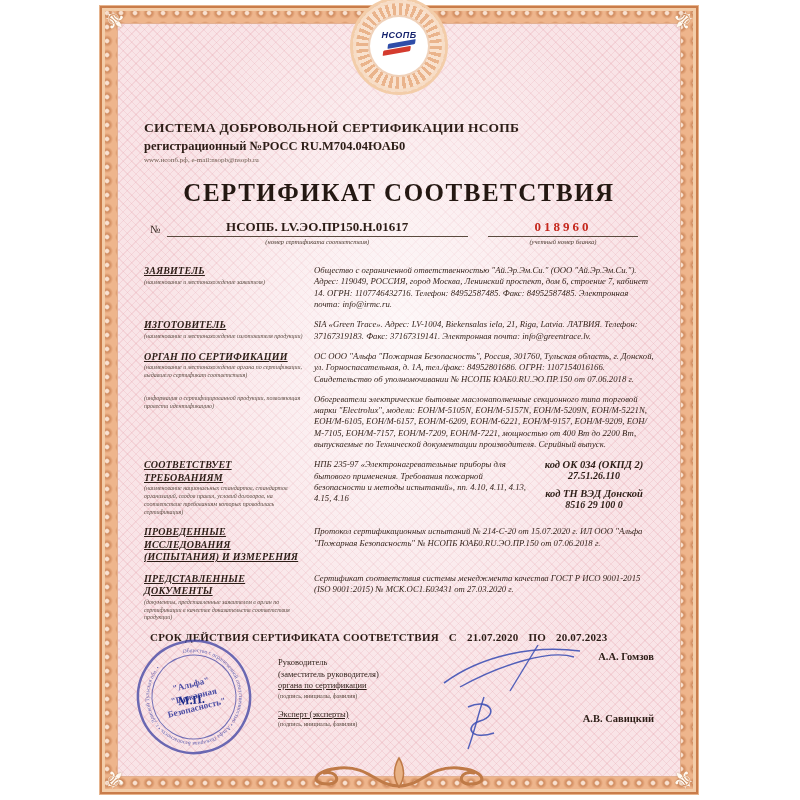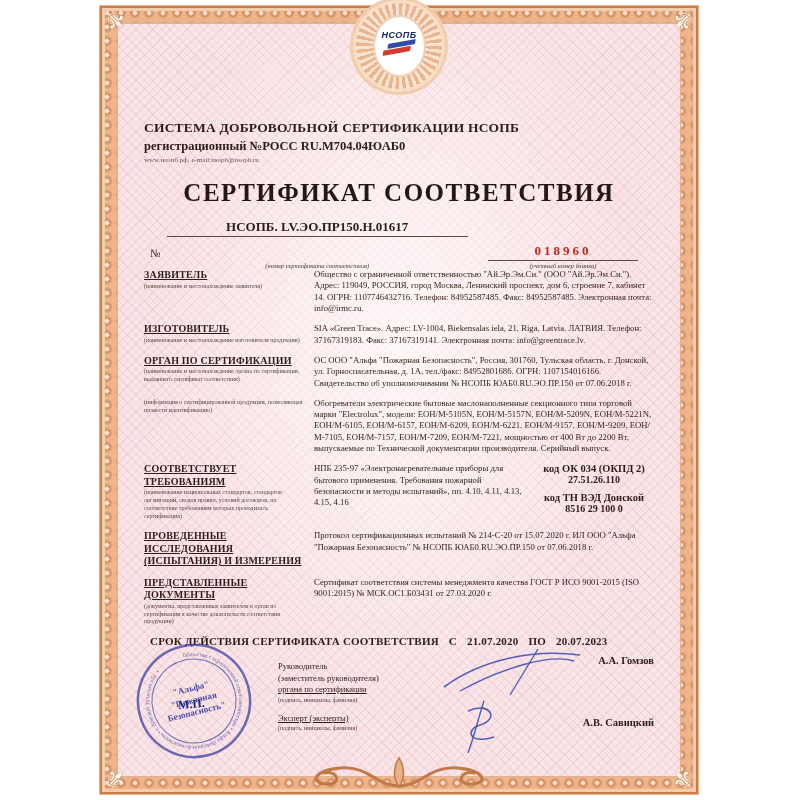--- a/index.html
+++ b/index.html
@@ -23,44 +23,44 @@
          background-image:
            radial-gradient(ellipse at 50% 42%, rgba(255,255,255,.75), rgba(255,255,255,0) 62%),
            repeating-linear-gradient(45deg, rgba(224,146,158,.20) 0 1px, transparent 1px 6px),
            repeating-linear-gradient(-45deg, rgba(224,146,158,.20) 0 1px, transparent 1px 6px);
          box-shadow:0 0 0 1px #e3b193;padding:0 26px;}
   
   .rosette{position:absolute;top:-6px;left:50%;transform:translateX(-50%);width:92px;height:92px;
            border-radius:50%;z-index:5;
            background:repeating-conic-gradient(#eab48c 0 5deg,#f9e2cf 5deg 10deg);
            box-shadow:0 0 0 3px #f3cda9, inset 0 0 0 3px #f7ddc6;}
-  .logo-circle{width:49px;height:58px;border-radius:50%;background:#fff;margin:17px auto 0;
+  .logo-circle{width:58px;height:58px;border-radius:50%;background:#fff;margin:17px auto 0;
                box-shadow:0 0 0 2px #f0d2ba;text-align:center;}
   .logo-text{font-family:"Liberation Sans",sans-serif;font-weight:bold;font-style:italic;
              font-size:9px;color:#17246e;padding-top:13px;letter-spacing:.4px;}
   .flag{width:28px;height:13px;margin:2px auto 0;transform:rotate(-10deg) skewX(-18deg);}
   .flag .b{height:5px;background:#2f4da8;border-radius:1px;transform:translateX(2px);}
   .flag .r{height:5px;background:#d43b2e;border-radius:1px;margin-top:1px;transform:translateX(-2px);}
   
   .hdr{text-align:left;margin-top:96px;}
   .hdr-system{font-size:13.5px;font-weight:bold;letter-spacing:.2px;}
   .hdr-reg{font-size:12.5px;font-weight:bold;margin-top:3px;}
   .hdr-url{font-size:7px;color:#6b584c;margin-top:2px;}
   .title{text-align:center;font-size:25px;font-weight:bold;color:#241812;letter-spacing:1.5px;margin-top:15px;}
   
   .numrow{display:flex;align-items:flex-end;margin:12px 16px 0 6px;}
   .num-sign{font-size:11px;margin:0 6px 10px 0;}
   .numcol{display:flex;flex-direction:column;}
-  .numcol.main{flex:1;gap:24px;}
+  .numcol.main{flex:1;}
   .numcol.blank{width:150px;margin-left:20px;}
   .num-value{border-bottom:1px solid #5a4a3e;text-align:center;font-weight:bold;font-size:13px;padding-bottom:1px;}
   .num-value.red{color:#c5271c;letter-spacing:3px;}
   .num-caption{font-size:6.5px;font-style:italic;text-align:center;color:#4a3a30;margin-top:1px;}
   
-  .secs{}
+  .secs{margin-top:20px;font-style:italic;}
   .sec{display:flex;margin-bottom:9px;}
   .sec-label{width:170px;flex-shrink:0;padding-right:10px;box-sizing:border-box;}
   .lbl{font-size:10px;font-weight:bold;text-decoration:underline;letter-spacing:.2px;line-height:1.25;}
   .sub{font-size:6px;color:#5a4a40;line-height:1.3;margin-top:1px;}
   .sec-text{flex:1;font-size:8.7px;line-height:1.3;color:#35241c;}
   .sec-text.narrow{flex:none;width:212px;}
   .sec-codes{flex:1;text-align:center;font-weight:bold;padding-left:8px;}
   .code-lbl{font-size:10.5px;}
   .code-val{font-size:10px;margin-bottom:7px;}
   

